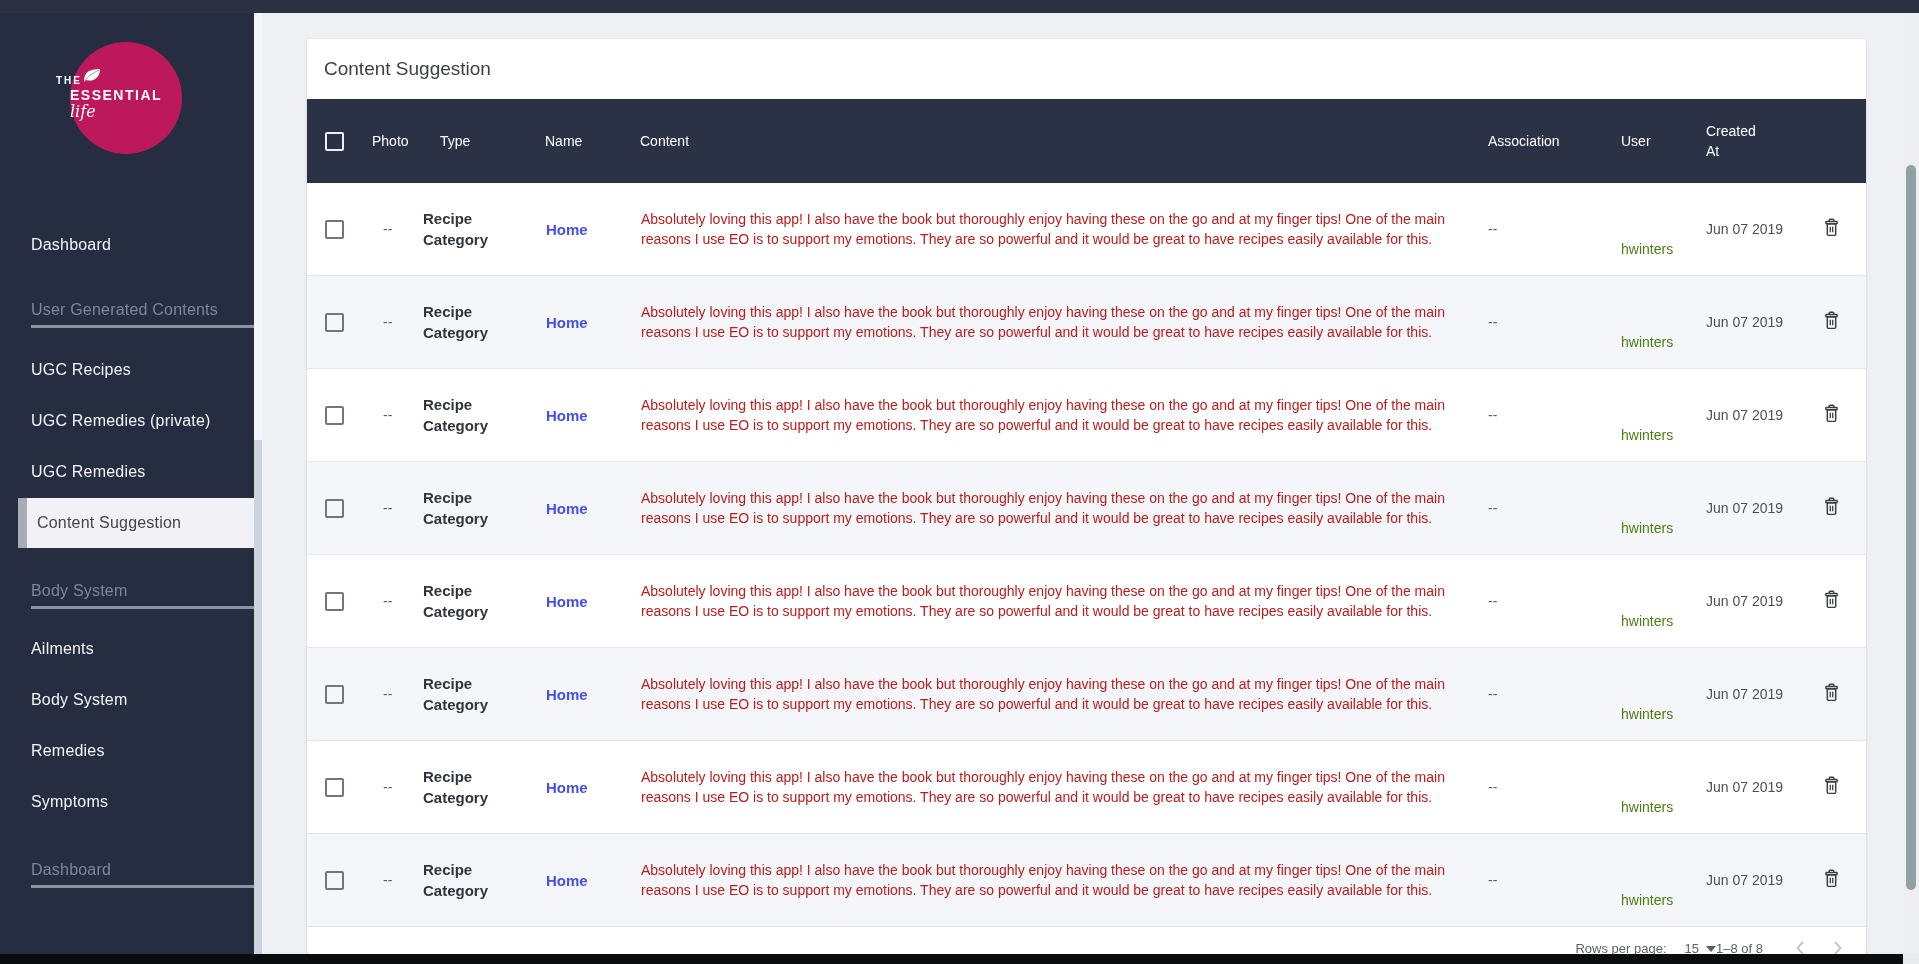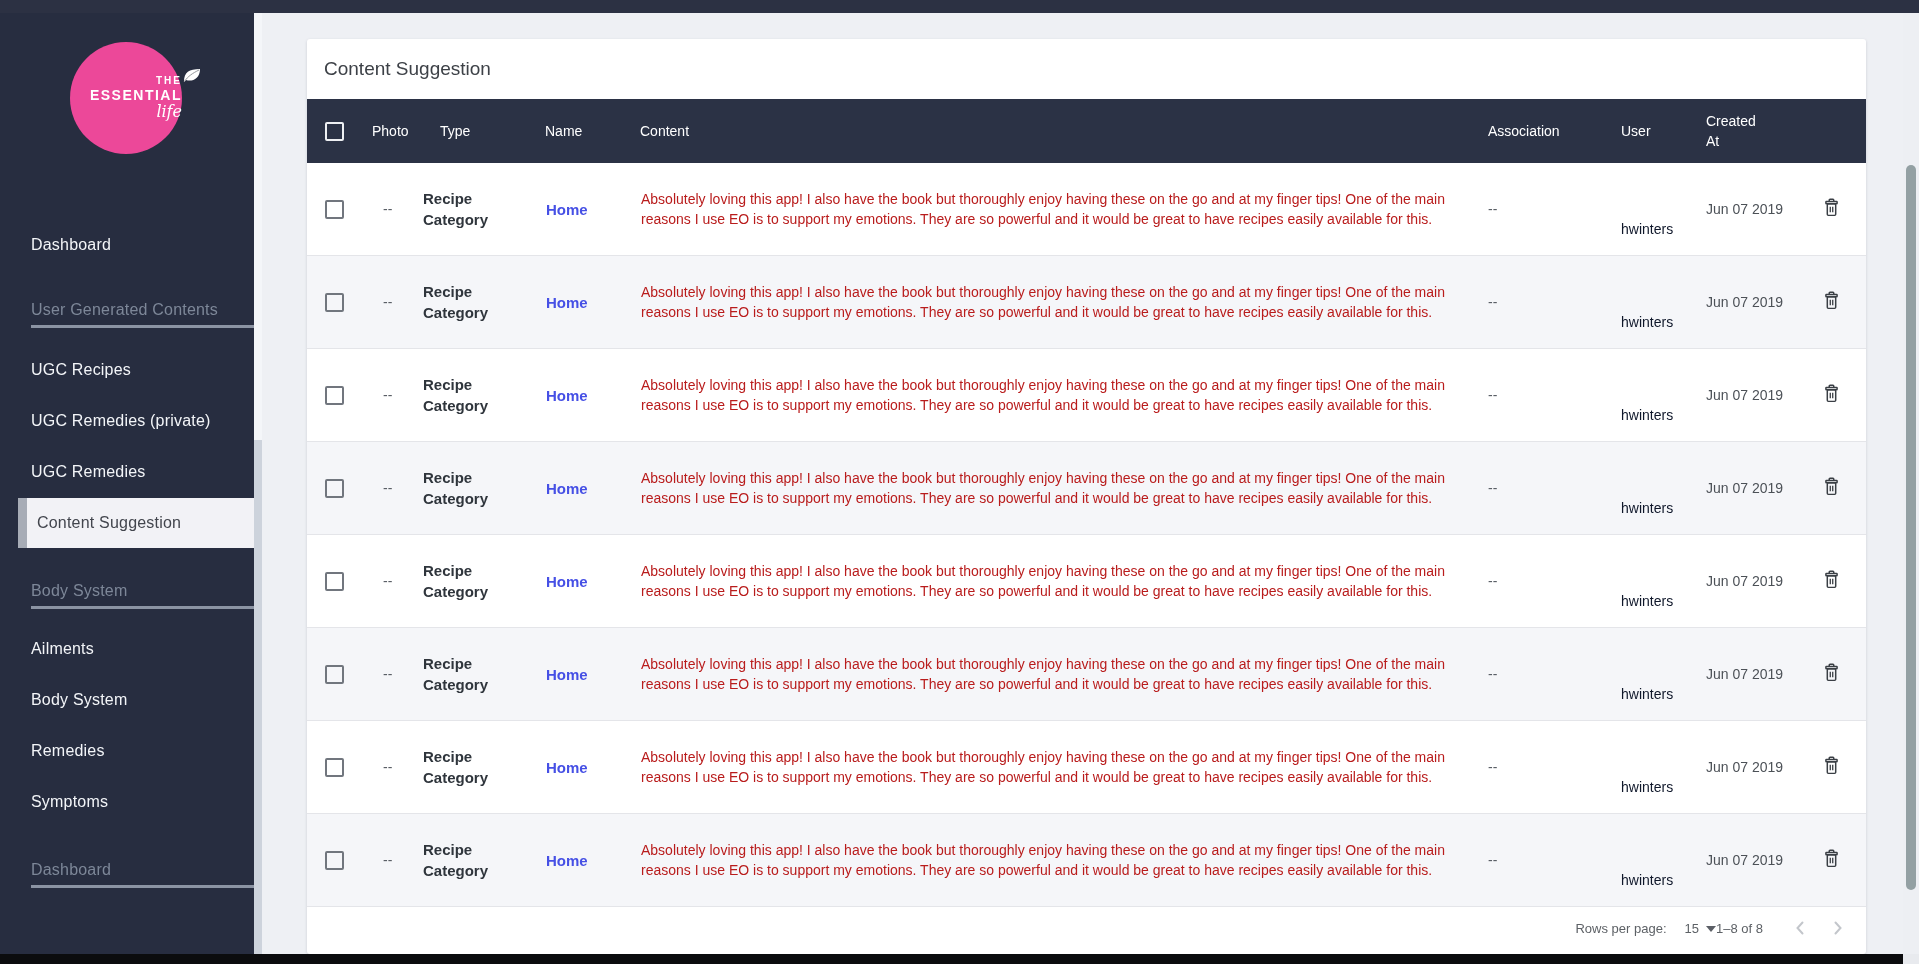--- a/index.html
+++ b/index.html
@@ -7,22 +7,22 @@
   body { font-family:"Liberation Sans", sans-serif; background:#eef0f4; position:relative; }
 
   
   .top-strip { position:absolute; left:0; top:0; width:1919px; height:13px; background:#2c3143; z-index:5; }
 
   
   .sidebar { position:absolute; left:0; top:0; width:254px; height:954px; background:#272d40; z-index:4; overflow:hidden; }
   .side-scroll { position:absolute; left:254px; top:13px; width:8px; height:941px; background:#cdd3dc; z-index:6; }
   .side-scroll .thumb { width:8px; height:427px; background:#f4f6f9; }
 
-  .logo-wrap { margin:42px 0 0 70px; width:112px; height:112px; border-radius:50%; background:#ec4899;
-               display:flex; flex-direction:column; align-items:flex-end; justify-content:center; color:#fff; }
+  .logo-wrap { margin:42px 0 0 70px; width:112px; height:112px; border-radius:50%; background:#be185d;
+               display:flex; flex-direction:column; align-items:flex-start; justify-content:center; color:#fff; }
   .logo-line1 { font-size:10px; letter-spacing:2px; font-weight:700; position:relative; margin-left:-14px; }
   .logo-leaf { position:absolute; right:-20px; top:-7px; }
   .logo-line2 { font-size:14px; font-weight:700; letter-spacing:1.5px; margin-top:1px; }
   .logo-line3 { font-family:"DejaVu Serif", serif; font-style:italic; font-size:16px; margin-top:-1px; }
 
   .nav { display:block; }
   .group-header { margin:0 0 0 31px; padding:8px 0 6px 0; border-bottom:3px solid #8b93a3;
                   color:#7d8798; font-size:16px; letter-spacing:0.2px; }
   .nav-item { height:50px; margin-bottom:1px; display:flex; align-items:center; padding-left:31px;
               color:#f3f5f8; font-size:16px; letter-spacing:0.2px; cursor:pointer; }
@@ -35,21 +35,21 @@
   .group3 .items { margin-top:15px; }
   .group4 { margin-top:26px; }
 
   
   .card { position:absolute; left:307px; top:39px; width:1559px; height:915px; background:#fff;
           border-radius:3px; box-shadow:0 1px 3px rgba(40,45,64,.18); overflow:hidden; z-index:3; }
   .card-title-row { height:60px; display:flex; align-items:center; padding-left:17px; }
   .card-title { font-size:19px; color:#3d4147; }
 
   .grid-row { display:grid; grid-template-columns:50px 58px 105px 95px 855px 130px 90px 106px 70px; }
-  .thead { height:64px; background:#2b3245; color:#fff; font-size:14px; font-weight:500; }
+  .thead { height:84px; background:#2b3245; color:#fff; font-size:14px; font-weight:500; }
   .thead > div { display:flex; align-items:center; }
   .th-select { padding-left:18px; }
   .th-photo { padding-left:15px; }
   .th-type, .th-name, .th-content { padding-left:25px; }
   .th-association { padding-left:18px; }
   .th-user { padding-left:21px; }
   .th-created { padding-left:16px; }
   .th-created span { display:inline-block; width:62px; line-height:20px; }
 
   .trow { height:93px; border-bottom:1px solid #e4e5e9; background:#fff; }
@@ -57,21 +57,21 @@
   .trow > div { display:flex; align-items:center; }
   .td-select { padding-left:18px; }
   .td-photo { padding-left:26px; color:#5a5f66; font-size:14px; }
   .td-type { padding-left:8px; }
   .td-type span { font-size:15px; font-weight:600; color:#2f353c; line-height:21px; width:90px; }
   .td-name { padding-left:26px; }
   .td-name a { color:#4650e5; font-size:15px; font-weight:600; text-decoration:none; cursor:pointer; }
   .td-content { padding:0 15px 0 26px; }
   .td-content span { font-size:14px; color:#b91c1c; line-height:20px; }
   .td-association { padding-left:18px; color:#5a5f66; font-size:14px; }
-  .td-user { padding-left:21px; color:#0f172a; font-size:14px;margin-top:40px; }
+  .td-user { padding-left:21px; color:#4d7c0f; font-size:14px;margin-top:40px; }
   .td-created { padding-left:16px; color:#4c5157; font-size:14px; }
   .td-actions { justify-content:center; }
 
   .cb { width:19px; height:19px; border:2px solid #71767e; border-radius:2px; background:transparent; cursor:pointer; }
   .thead .cb { border-color:#eef0f3; }
 
   .icon-btn { width:34px; height:34px; display:flex; align-items:center; justify-content:center;
               background:none; border:none; cursor:pointer; }
 
   

